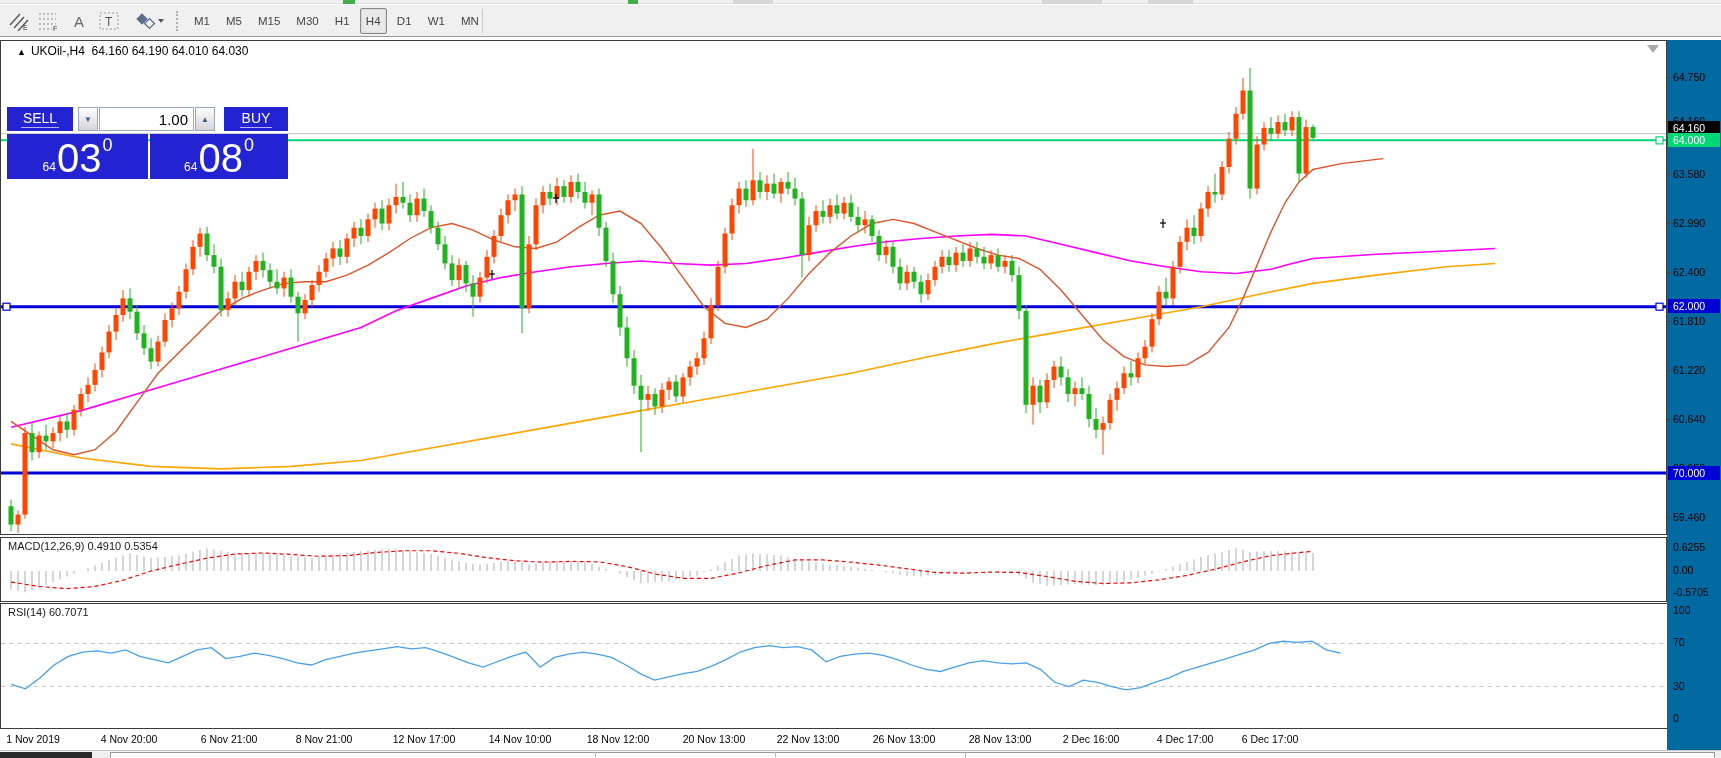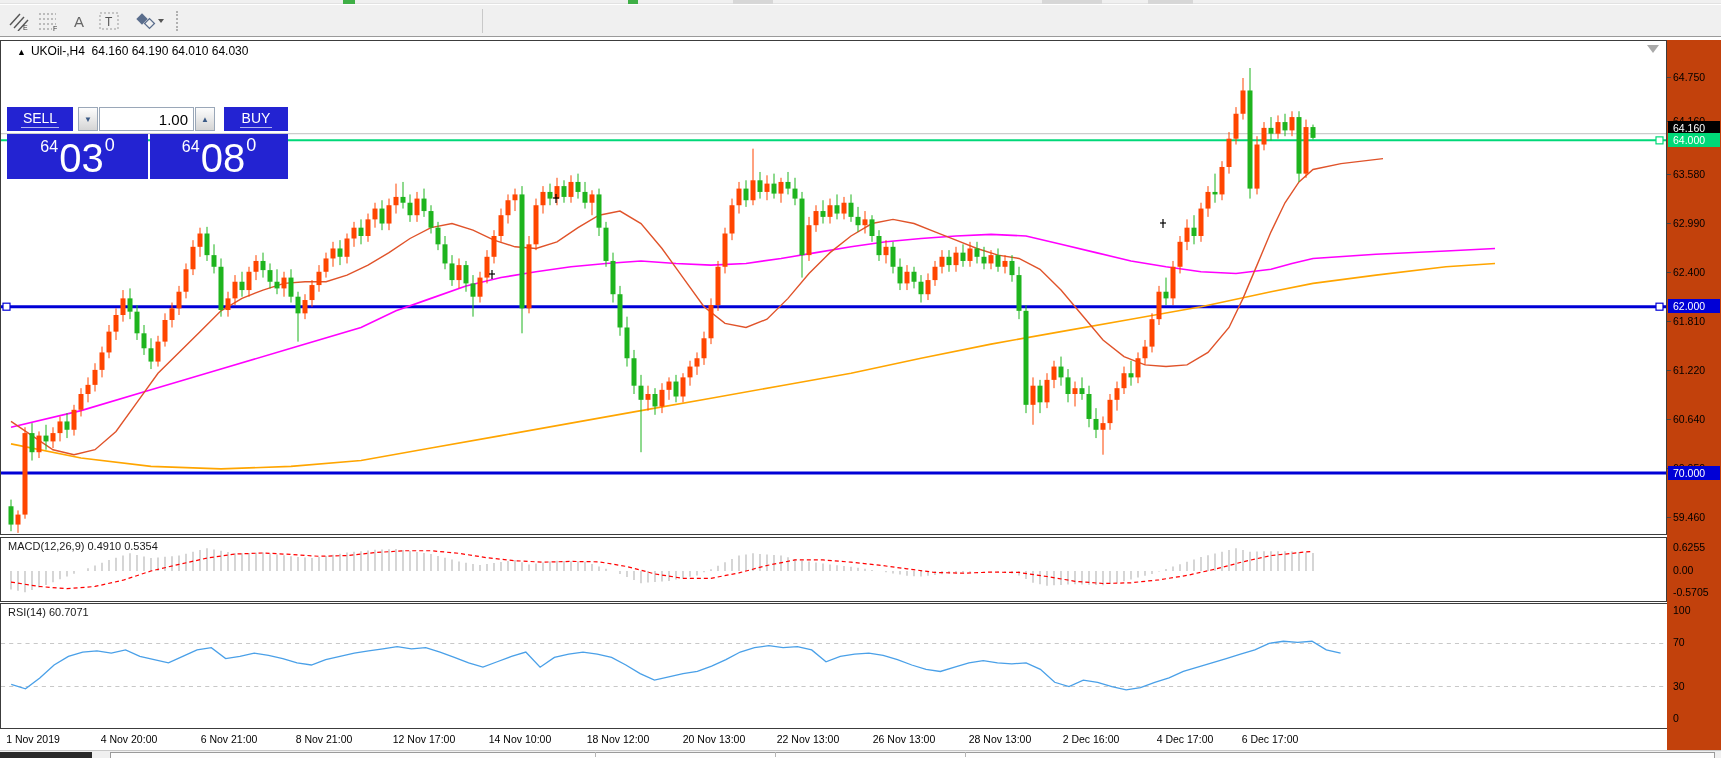--- a/index.html
+++ b/index.html
@@ -47,26 +47,26 @@
   .tp-spin { position:absolute; top:0; width:20px; height:24px; background:linear-gradient(#fdfdfd,#d5d5d5);
     border:1px solid #9aa7b8; display:flex; align-items:center; justify-content:center;
     font-size:8px; color:#3b5a86; cursor:pointer; }
   .tp-down { left:71px; } .tp-up { left:188px; }
   .tp-vol { position:absolute; left:92px; top:0; width:95px; height:24px; background:#fff; border:1px solid #9aa7b8;
     font-size:15px; color:#000; text-align:right; padding-right:5px; font-family:"Liberation Sans",sans-serif; }
   .tp-price { position:absolute; top:27px; height:45px; background:#2323d2; color:#fff;
     display:flex; align-items:flex-end; justify-content:center; padding-bottom:4px; cursor:pointer; }
   .tp-price-sell { left:0; width:141px; }
   .tp-price-buy  { left:143px; width:138px; }
-  .bp-small { font-size:16px; line-height:1; margin-bottom:20px; }
+  .bp-small { font-size:12px; line-height:1; margin-bottom:2px; }
   .bp-big   { font-size:40px; line-height:0.82; margin:0 1px; }
   .bp-sup   { font-size:18px; line-height:1; align-self:flex-start; margin-top:2px; }
 
   
-  .axis-col { position:absolute; left:1667px; top:40px; width:54px; height:710px; background:#c2410c; }
+  .axis-col { position:absolute; left:1667px; top:40px; width:54px; height:710px; background:#0369a1; }
   .ptick { position:absolute; left:6px; font-size:10.5px; color:#000; transform:translateY(-50%); white-space:nowrap; }
   .ptick-dash { position:absolute; left:0; width:4px; height:1px; background:#444; }
   .pbadge { position:absolute; left:1px; width:52px; height:14px; font-size:10.5px; color:#fff;
     display:flex; align-items:center; padding-left:5px; transform:translateY(-50%); z-index:8; }
 
   
   .date-axis { position:absolute; left:0; top:729px; width:1667px; height:21px; background:#fff; }
   .dlabel { position:absolute; top:4px; font-size:10.5px; color:#000; transform:translateX(-50%); white-space:nowrap; }
 
   .bottom-strip { position:absolute; left:0; top:750px; width:1721px; height:8px; background:#f0f0f0; border-top:1px solid #c8c8c8; }
@@ -117,20 +117,31 @@
         </svg>
     </div>
     <div class="tool-ico" style="left:132px;width:34px;">
       <svg width="30" height="20" viewBox="0 0 30 20">
         <rect x="4" y="4" width="8" height="8" transform="rotate(45 8 8)" fill="#5a6d8c"></rect>
         <rect x="12" y="9" width="7" height="7" transform="rotate(45 15.5 12.5)" fill="none" stroke="#5a6d8c" stroke-width="1.3"></rect>
         <path d="M24 8 l6 0 l-3 4 z" fill="#555"></path>
         </svg>
     </div>
     <div class="grip" style="left:176px;"></div>
+    <div class="tf-group">
+        <div class="tf-btn">M1</div>
+        <div class="tf-btn">M5</div>
+        <div class="tf-btn">M15</div>
+        <div class="tf-btn">M30</div>
+        <div class="tf-btn">H1</div>
+        <div class="tf-btn active">H4</div>
+        <div class="tf-btn">D1</div>
+        <div class="tf-btn">W1</div>
+        <div class="tf-btn">MN</div>
+      </div>
     <div class="toolbar-sep" style="left:482px;"></div>
   </div>
 
   <div class="pane" id="main-pane">
     <svg id="main-svg" viewBox="0 40 1665 493" preserveAspectRatio="none">
         <line x1="0" y1="132.71720000000013" x2="1665" y2="132.71720000000013" stroke="#c0c0c0" stroke-width="1"></line>
         <line x1="0" y1="139.37" x2="1665" y2="139.37" stroke="#00d878" stroke-width="2"></line>
         <rect x="1655" y="135.87" width="7" height="7" fill="#fff" stroke="#00d878" stroke-width="1.2"></rect>
         <line x1="0" y1="305.69" x2="1665" y2="305.69" stroke="#0000d6" stroke-width="3"></line>
         <rect x="2" y="302.19" width="7" height="7" fill="#fff" stroke="#0000d6" stroke-width="1.2"></rect>

